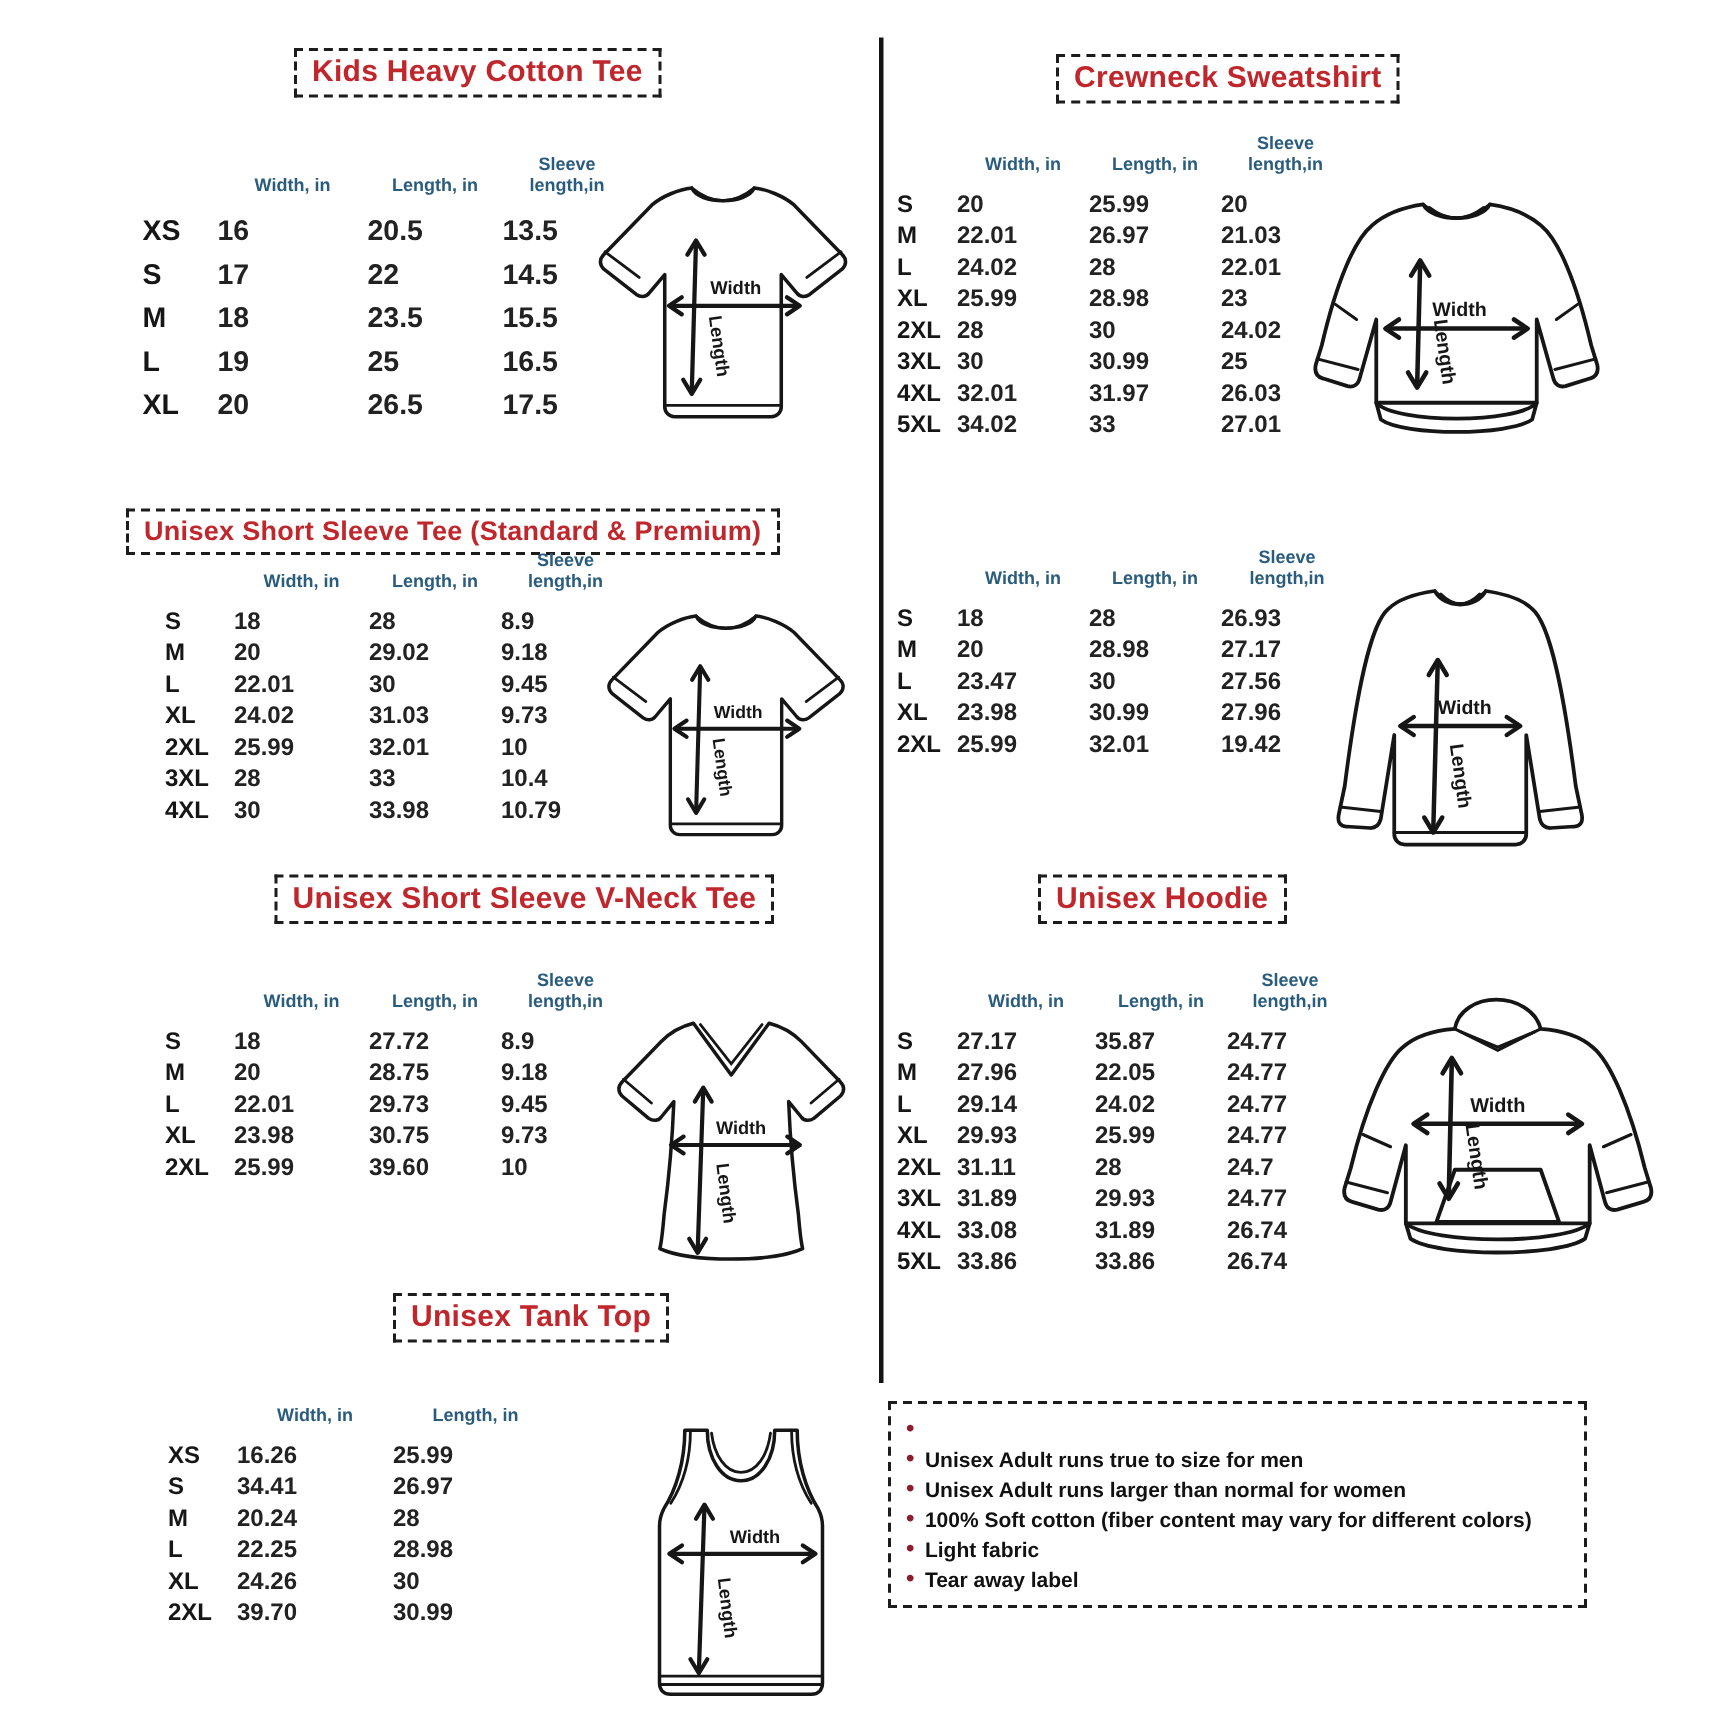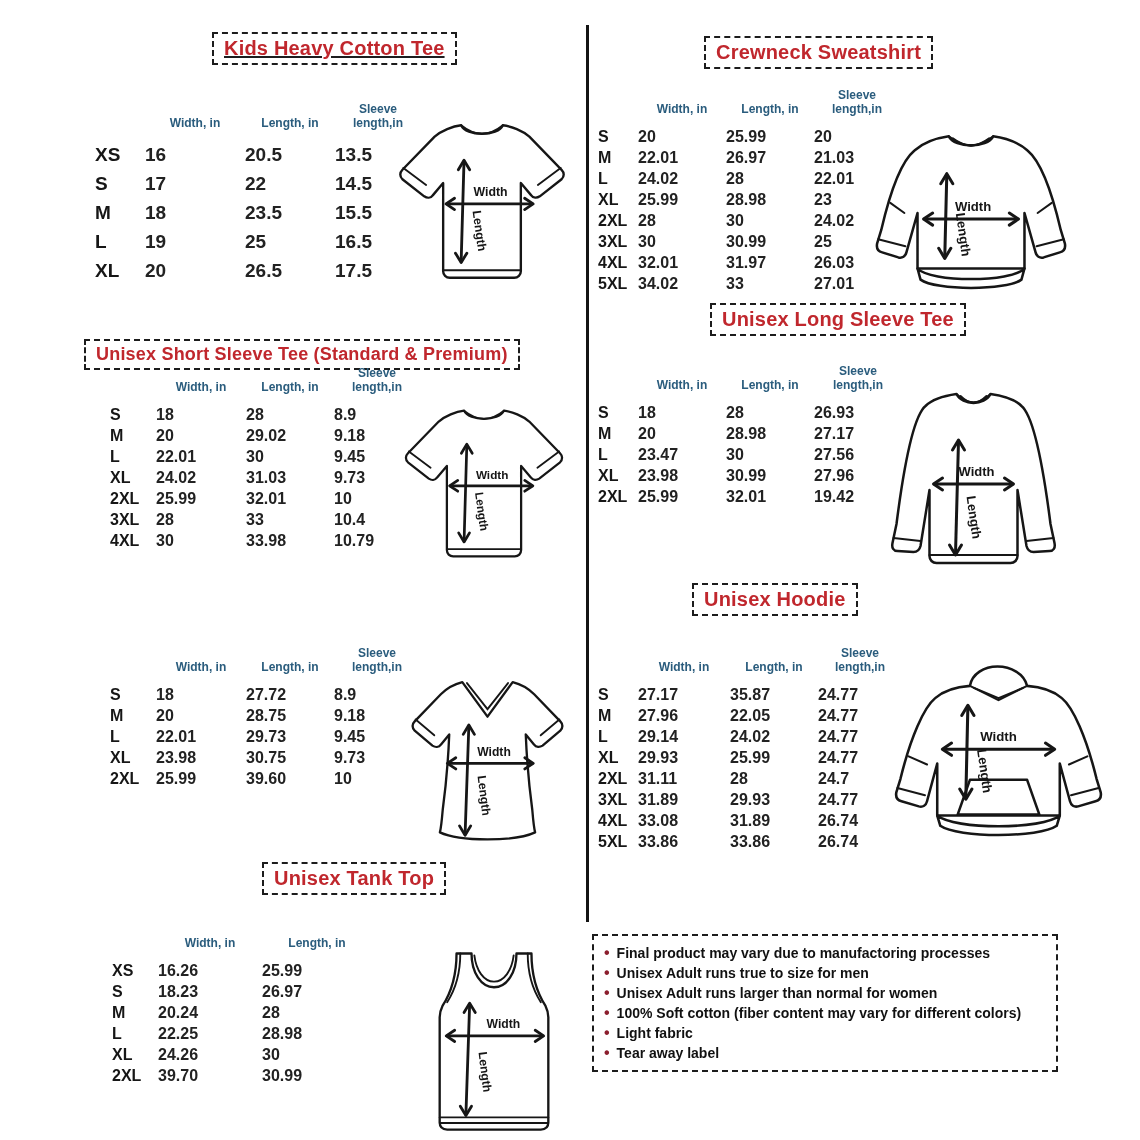--- a/index.html
+++ b/index.html
@@ -35,21 +35,21 @@
   .note-line{display:flex;align-items:center;gap:7px;font-weight:700;font-size:14px;color:#111;}
   .bullet{color:var(--maroon);font-size:16px;line-height:1;}
 </style>
 </head>
 <body>
 
 <div id="sheet" style="--red:#c0272d;--blue:#2a5c7d;--maroon:#8b1e2d;">
 
   <div class="divider" style="left:586px;top:25px;width:3px;height:897px;"></div>
 
-  <div class="title-box" style="left:212px;top:32px;text-decoration:underline;">
+  <div class="title-box" style="left:196px;top:32px;">
     <span>Kids Heavy Cotton Tee</span>
   </div>
   <div class="size-table" style="left:95px;top:82px;grid-template-columns:50px 100px 90px 86px;--hh:58px;--rh:29px;--fs:19px;">
       <div class="hcell"></div>
       <div class="hcell nw">Width, in</div>
       <div class="hcell nw">Length, in</div>
       <div class="hcell">Sleeve length,in</div>
       <div class="scell">XS</div>
       <div class="vcell">16</div>
       <div class="vcell">20.5</div>
@@ -141,20 +141,23 @@
     </g>
     <g>
       <path class="arr" d="M76,52 L73,158"></path>
       <path class="arr" d="M70,61 L76,51 L82,61"></path>
       <path class="arr" d="M67,149 L73,159 L79,149"></path>
     </g>
     <text class="lab" x="104" y="89">Width</text>
     <text class="lab" transform="rotate(82 88 126)" x="88" y="126">Length</text>
   </svg>
 
+  <div class="title-box" style="left:183px;top:583px;">
+    <span>Unisex Short Sleeve V-Neck Tee</span>
+  </div>
   <div class="size-table" style="left:110px;top:632px;grid-template-columns:46px 90px 88px 86px;--hh:52px;--rh:21px;--fs:16px;">
       <div class="hcell"></div>
       <div class="hcell nw">Width, in</div>
       <div class="hcell nw">Length, in</div>
       <div class="hcell">Sleeve length,in</div>
       <div class="scell">S</div>
       <div class="vcell">18</div>
       <div class="vcell">27.72</div>
       <div class="vcell">8.9</div>
       <div class="scell">M</div>
@@ -197,21 +200,21 @@
     <span>Unisex Tank Top</span>
   </div>
   <div class="size-table" style="left:112px;top:908px;grid-template-columns:46px 104px 110px;--hh:52px;--rh:21px;--fs:16px;">
       <div class="hcell"></div>
       <div class="hcell nw">Width, in</div>
       <div class="hcell nw">Length, in</div>
       <div class="scell">XS</div>
       <div class="vcell">16.26</div>
       <div class="vcell">25.99</div>
       <div class="scell">S</div>
-      <div class="vcell">18.23</div>
+      <div class="vcell">34.41</div>
       <div class="vcell">26.97</div>
       <div class="scell">M</div>
       <div class="vcell">20.24</div>
       <div class="vcell">28</div>
       <div class="scell">L</div>
       <div class="vcell">22.25</div>
       <div class="vcell">28.98</div>
       <div class="scell">XL</div>
       <div class="vcell">24.26</div>
       <div class="vcell">30</div>
@@ -297,23 +300,20 @@
     </g>
     <g>
       <path class="arr" d="M86,48 L84,130"></path>
       <path class="arr" d="M80,57 L86,47 L92,57"></path>
       <path class="arr" d="M78,121 L84,131 L90,121"></path>
     </g>
     <text class="lab" x="112" y="84">Width</text>
     <text class="lab" transform="rotate(82 98 108)" x="98" y="108">Length</text>
   </svg>
 
-  <div class="title-box" style="left:710px;top:303px;">
-    <span>Unisex Long Sleeve Tee</span>
-  </div>
   <div class="size-table" style="left:598px;top:352px;grid-template-columns:40px 88px 88px 88px;--hh:50px;--rh:21px;--fs:16px;">
       <div class="hcell"></div>
       <div class="hcell nw">Width, in</div>
       <div class="hcell nw">Length, in</div>
       <div class="hcell">Sleeve length,in</div>
       <div class="scell">S</div>
       <div class="vcell">18</div>
       <div class="vcell">28</div>
       <div class="vcell">26.93</div>
       <div class="scell">M</div>
@@ -415,21 +415,20 @@
       <path class="arr" d="M82,55 L88,45 L94,55"></path>
       <path class="arr" d="M80,127 L86,137 L92,127"></path>
     </g>
     <text class="lab" x="118" y="80">Width</text>
     <text class="lab" transform="rotate(82 100 110)" x="100" y="110">Length</text>
   </svg>
 
   <div class="notes" style="left:592px;top:934px;width:466px;height:138px;">
     <div class="note-line">
         <span class="bullet">•</span>
-        <span>Final product may vary due to manufactoring processes</span>
       </div>
     <div class="note-line">
         <span class="bullet">•</span>
         <span>Unisex Adult runs true to size for men</span>
       </div>
     <div class="note-line">
         <span class="bullet">•</span>
         <span>Unisex Adult runs larger than normal for women</span>
       </div>
     <div class="note-line">

